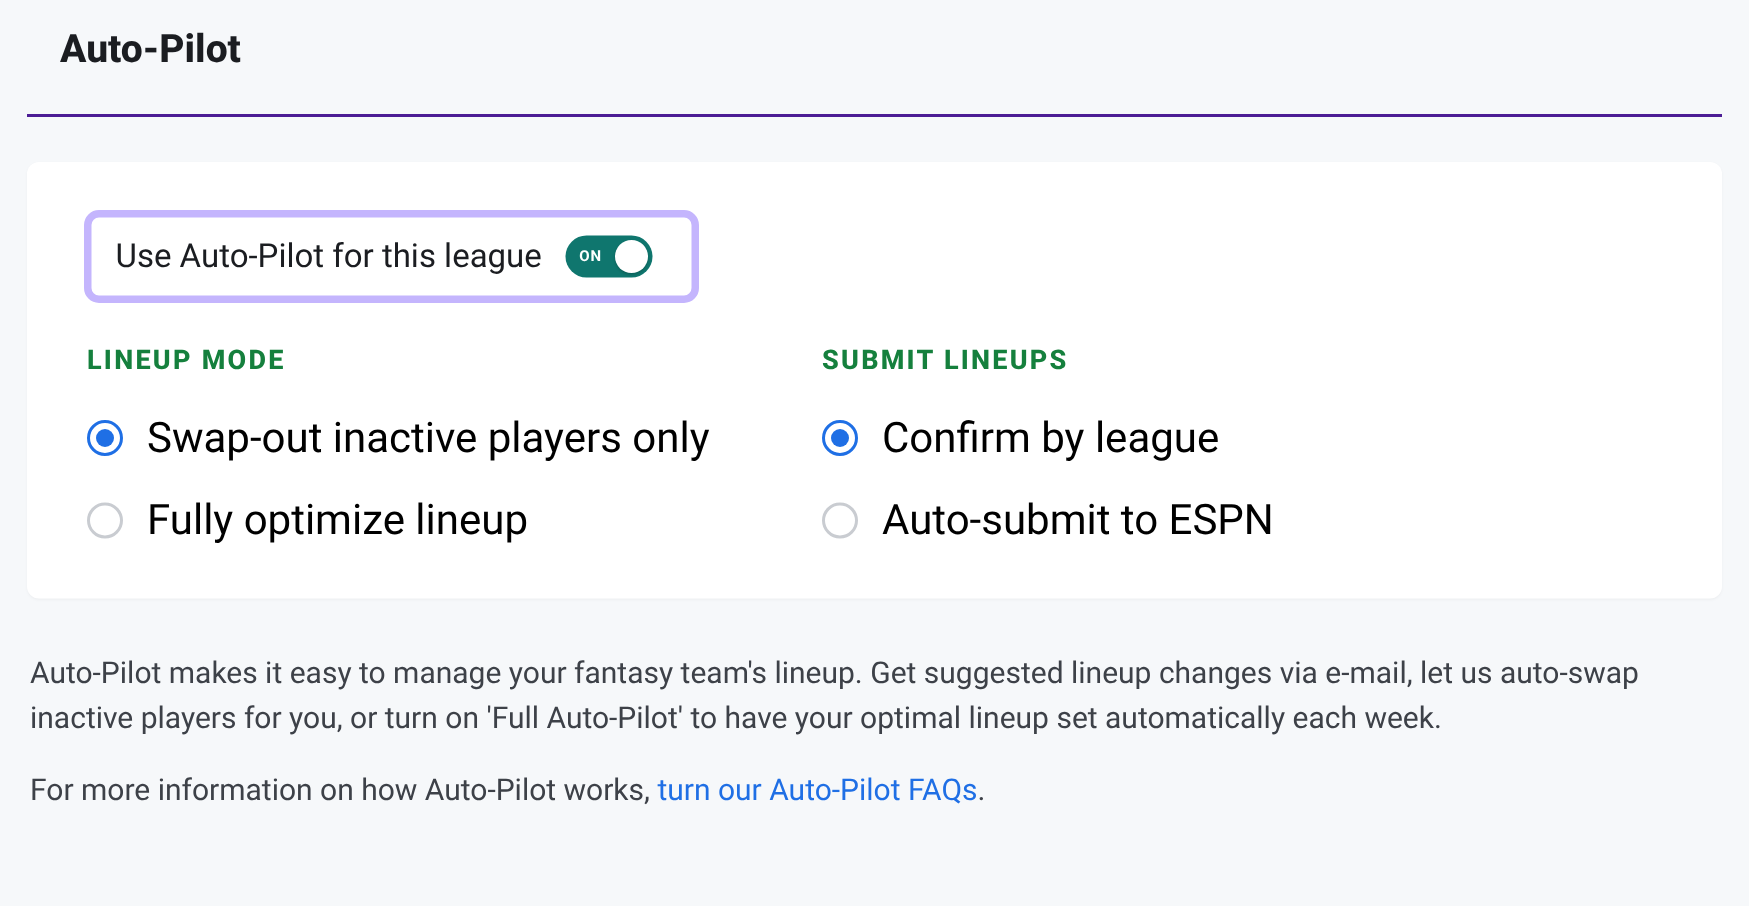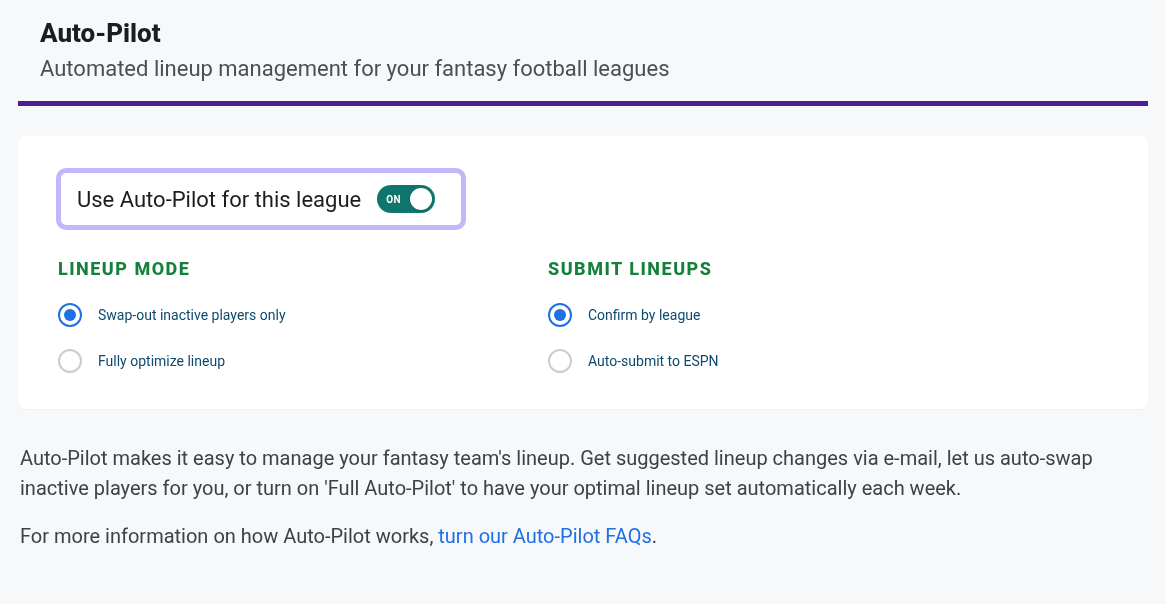--- a/index.html
+++ b/index.html
@@ -9,21 +9,21 @@
     color: #333;
     width: 1166px;
     height: 604px;
     overflow: hidden;
   }
   .page {
     padding: 18px 18px 0 18px;
   }
   .header {
     padding: 0 0 20px 22px;
-    border-bottom: 5px solid #4c1d95;
+    border-bottom: 2px solid #4c1d95;
   }
   .title {
     font-size: 26px;
     font-weight: 800;
     color: #1b1d21;
     margin-bottom: 8px;
   }
   .subtitle {
     font-size: 22px;
     color: #4a4f57;
@@ -114,22 +114,22 @@
   }
   .radio.selected::after {
     content: "";
     position: absolute;
     top: 4px; left: 4px;
     width: 12px; height: 12px;
     background: #1f6fe5;
     border-radius: 50%;
   }
   .radio-text {
-    font-size: 14px;
-    color: #0c4a6e;
+    font-size: 28px;
+    color: #000000;
   }
   .description {
     margin-top: 34px;
     font-size: 20px;
     line-height: 1.5;
     color: #3d4148;
     padding: 0 2px;
   }
   .description p { margin-bottom: 18px; }
   .link {
@@ -137,21 +137,20 @@
     cursor: pointer;
   }
 </style>
 </head>
 <body>
 
 <div class="page">
 
   <div class="header">
     <div class="title">Auto-Pilot</div>
-    <div class="subtitle">Automated lineup management for your fantasy football leagues</div>
   </div>
 
   <div class="card">
 
     <div class="highlight-box">
       <span class="toggle-label">Use Auto-Pilot for this league</span>
       <span class="toggle">
         <span class="toggle-txt">ON</span>
         <span class="toggle-knob"></span>
       </span>

